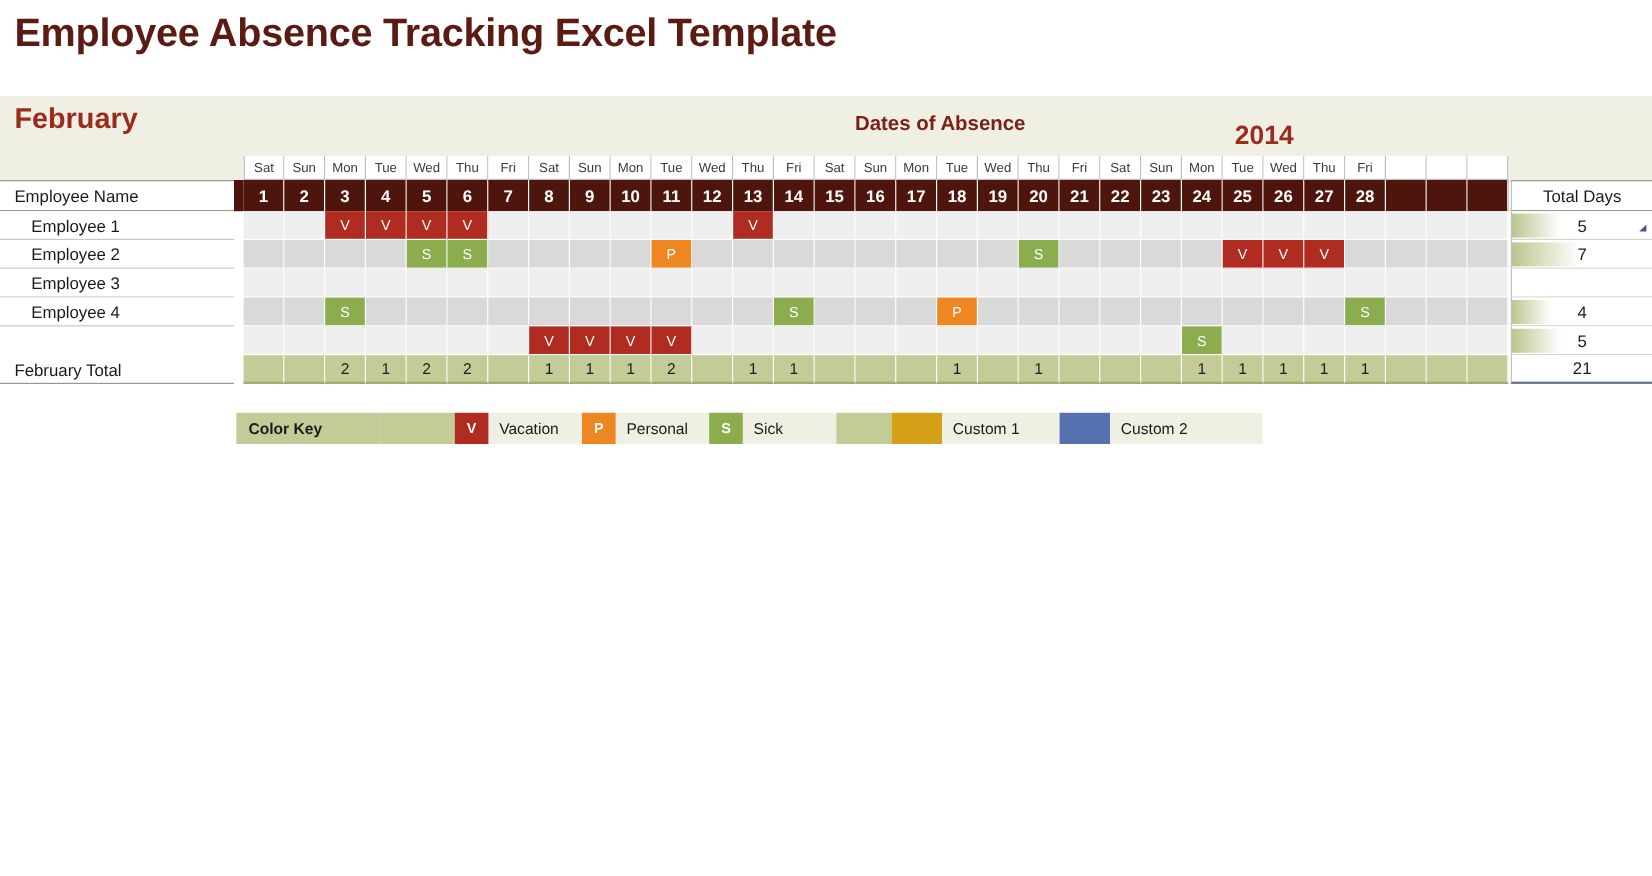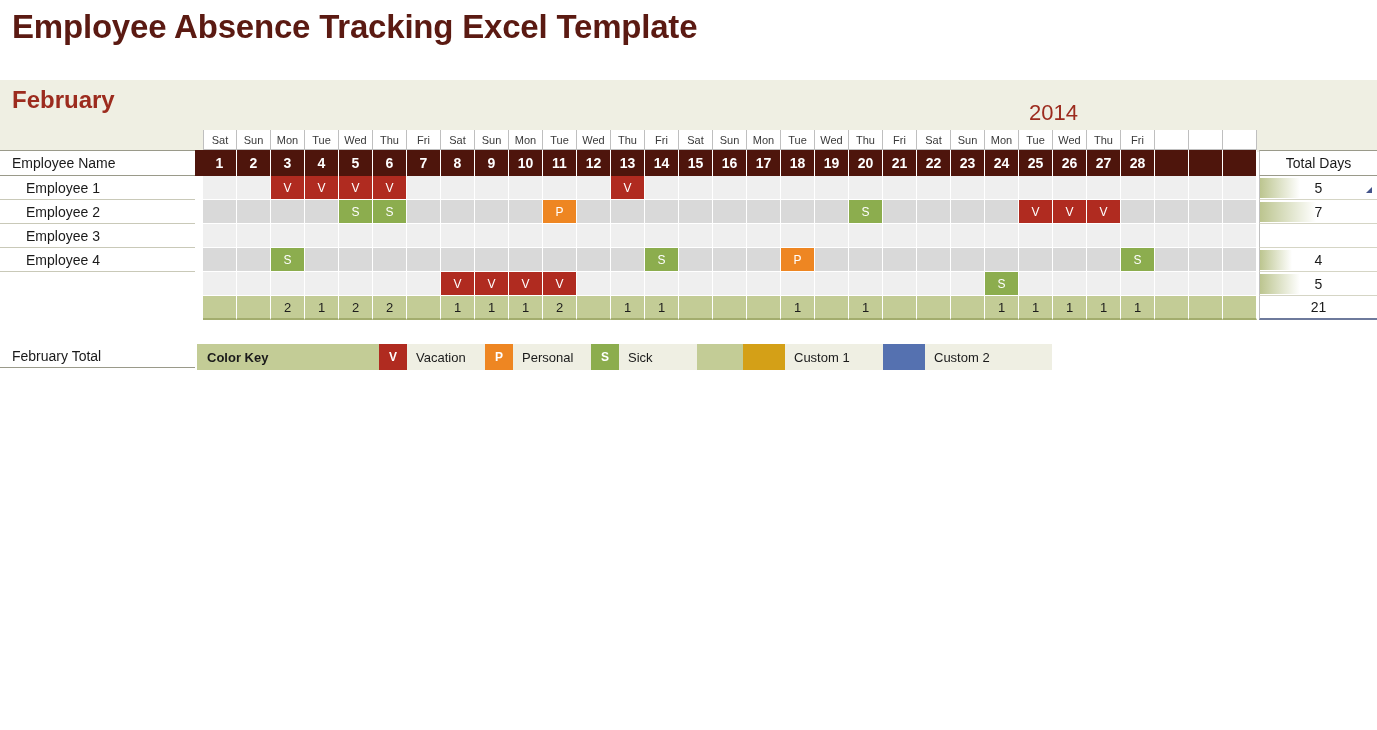--- a/index.html
+++ b/index.html
@@ -59,21 +59,21 @@
     font-size: 17px;
     font-weight: bold;
     color: #7A2016;
     white-space: nowrap;
   }
   .dates-label span { position: relative; left: 95px; }
   .year-label {
     position: absolute;
     right: 20px; top: 100px;
     font-size: 22px;
-    font-weight: normal;
+    font-weight: bold;
     color: #9C2B1E;
   }
 
   
   .grid {
     position: absolute;
     left: 0; top: 130px;
     width: 1377px;
   }
 
@@ -167,21 +167,21 @@
   }
   .emp-row.odd  .days .dcell { background: #EFEFEF; }
   .emp-row.even .days .dcell { background: #D9D9D9; }
 
   .dcell.v { background: #B02B20 !important; }
   .dcell.p { background: #EE8622 !important; }
   .dcell.s { background: #8CAD4E !important; }
 
   
   .tot-row { height: 24px; }
-  .tot-row .name-cell { height: 24px; border-bottom: 1px solid #9a9a8a; margin-top: 48px; }
+  .tot-row .name-cell { height: 24px; border-bottom: 1px solid #9a9a8a; }
   .tot-row .days .dcell {
     height: 24px;
     background: #C3CC96;
     color: #1d1d1d;
     border-right: 1px solid #ffffff;
     border-bottom: 2px solid #A3AD6E;
     font-size: 13px;
   }
 
   
@@ -266,20 +266,21 @@
 <body>
 
 <div id="app">
 
   <div class="title-bar">
     <div class="title-text">Employee Absence Tracking Excel Template</div>
   </div>
 
   <div class="banner"></div>
   <div class="month-label">February</div>
+  <div class="dates-label"><span>Dates of Absence</span></div>
   <div class="year-label">2014</div>
 
   <div class="grid" id="grid">
 
     <div class="row wk-row">
       <div class="name-cell head"></div>
       <div class="wk-pad"></div>
       <div class="days" id="wk-days">
           <div class="dcell">Sat</div>
           <div class="dcell">Sun</div>

